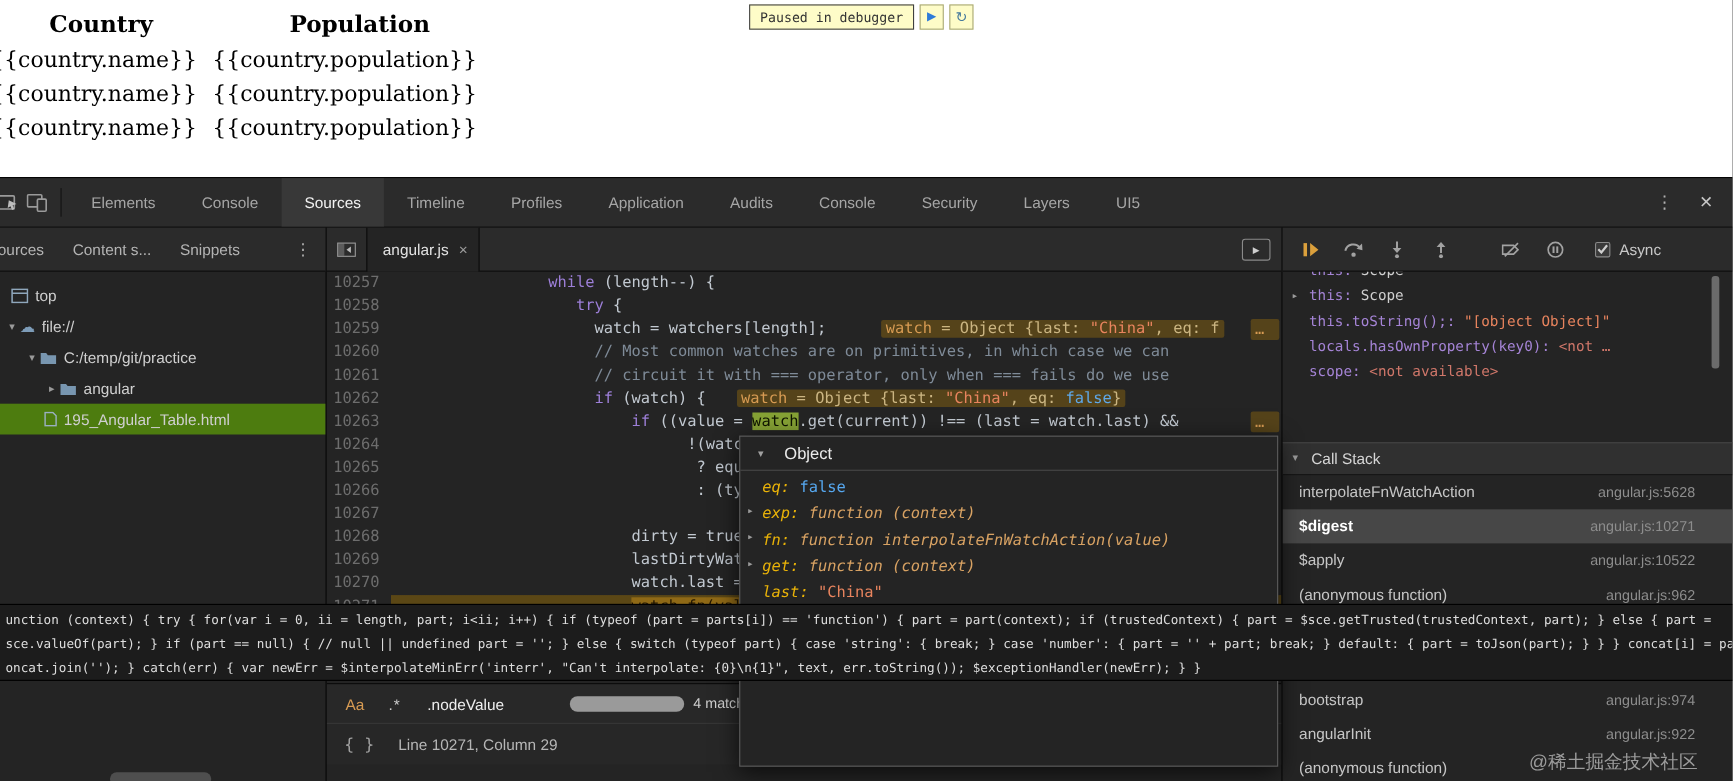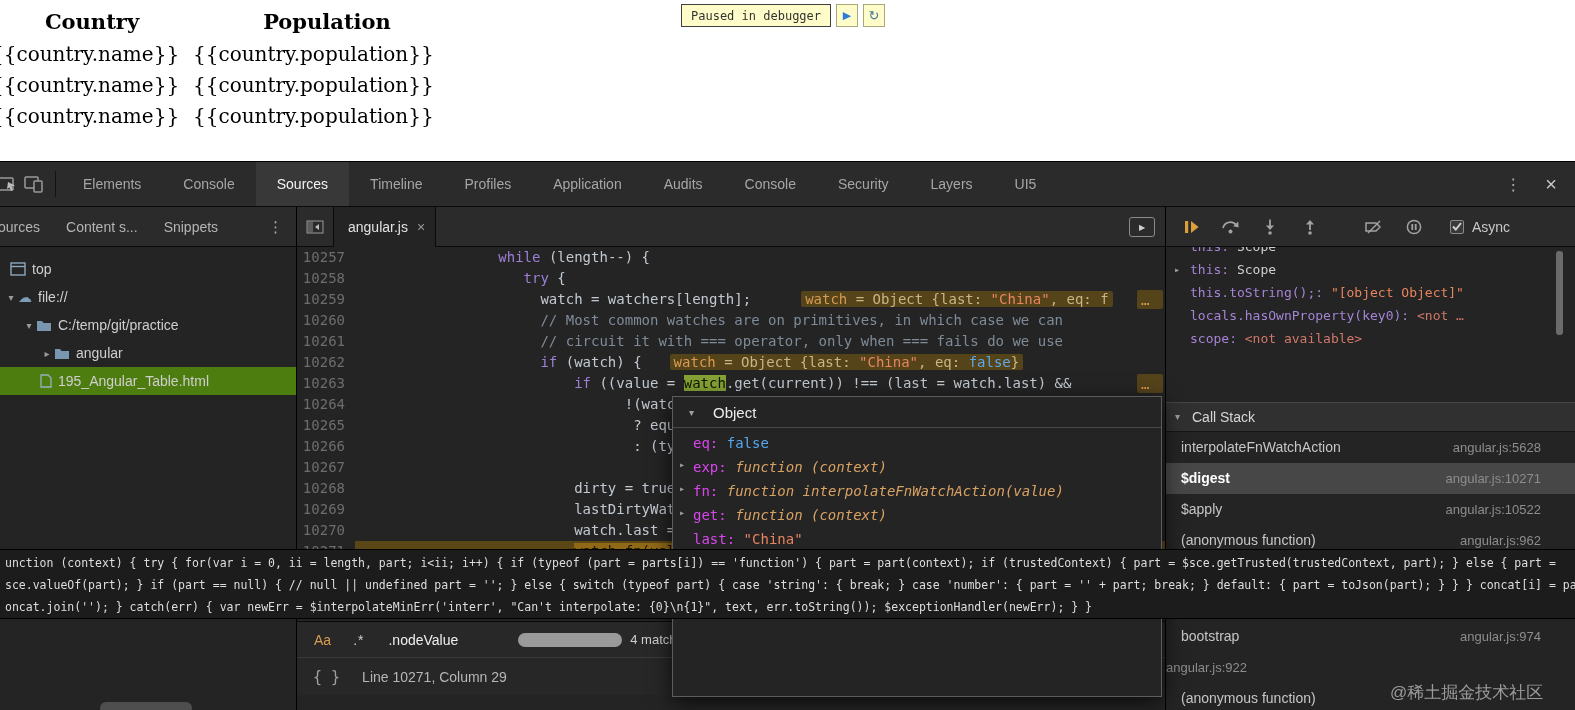--- a/index.html
+++ b/index.html
@@ -111,21 +111,21 @@
   .cs-frame.selected .f-name { color:#fff; font-weight:bold; }
   .dbg-scroll-thumb { position:absolute; right:12px; top:44px; width:7px; height:84px; background:#6b6b6b; border-radius:3px; cursor:pointer; }
 
   
   .popup { position:absolute; left:672px; top:234px; width:490px; height:301px; background:#242424; border:1px solid #5d5d5d; box-shadow:0 5px 20px rgba(0,0,0,.7); z-index:5; }
   .popup-header { height:31px; line-height:31px; color:#ececec; padding-left:40px; font-size:15px; border-bottom:1px solid #484848; position:relative; }
   .p-harrow { position:absolute; left:16px; top:0; font-size:10px; color:#a0a0a0; }
   .popup-rows { padding-top:7px; }
   .popup-row { height:24px; line-height:24px; padding-left:20px; position:relative; font:14px "DejaVu Sans Mono",monospace; white-space:nowrap; }
   .p-arrow { position:absolute; left:6px; top:0; font-size:10px; color:#9a9a9a; }
-  .p-name { color:#d946ef; }
+  .p-name { color:#eab308;font-style:italic; }
   .v-bool { color:#56a8f0; }
   .v-func { color:#d8a263; font-style:italic; }
 
   
   .fn-overlay { position:absolute; left:0; top:387px; width:1575px; height:70px; background:#1c1c1c; border-top:1px solid #000; border-bottom:1px solid #000; z-index:10; padding:2px 0 0 5px; overflow:hidden; }
   .fn-line { font:11.5px/22px "DejaVu Sans Mono",monospace; color:#dedede; white-space:pre; }
 
   .watermark { position:absolute; left:1390px; top:519px; z-index:12; color:rgba(185,185,185,.8); font-size:17px; white-space:nowrap; }
 </style>
 </head>
@@ -395,20 +395,21 @@
           <span class="f-loc">angular.js:962</span>
         </div>
       </div>
 
       <div class="cs-frames-bottom">
         <div class="cs-frame">
           <span class="f-name">bootstrap</span>
           <span class="f-loc">angular.js:974</span>
         </div>
         <div class="cs-frame">
+          <span class="f-name">angularInit</span>
           <span class="f-loc">angular.js:922</span>
         </div>
         <div class="cs-frame">
           <span class="f-name">(anonymous function)</span>
           <span class="f-loc"></span>
         </div>
       </div>
 
       <div class="dbg-scroll-thumb"></div>
     </div>

